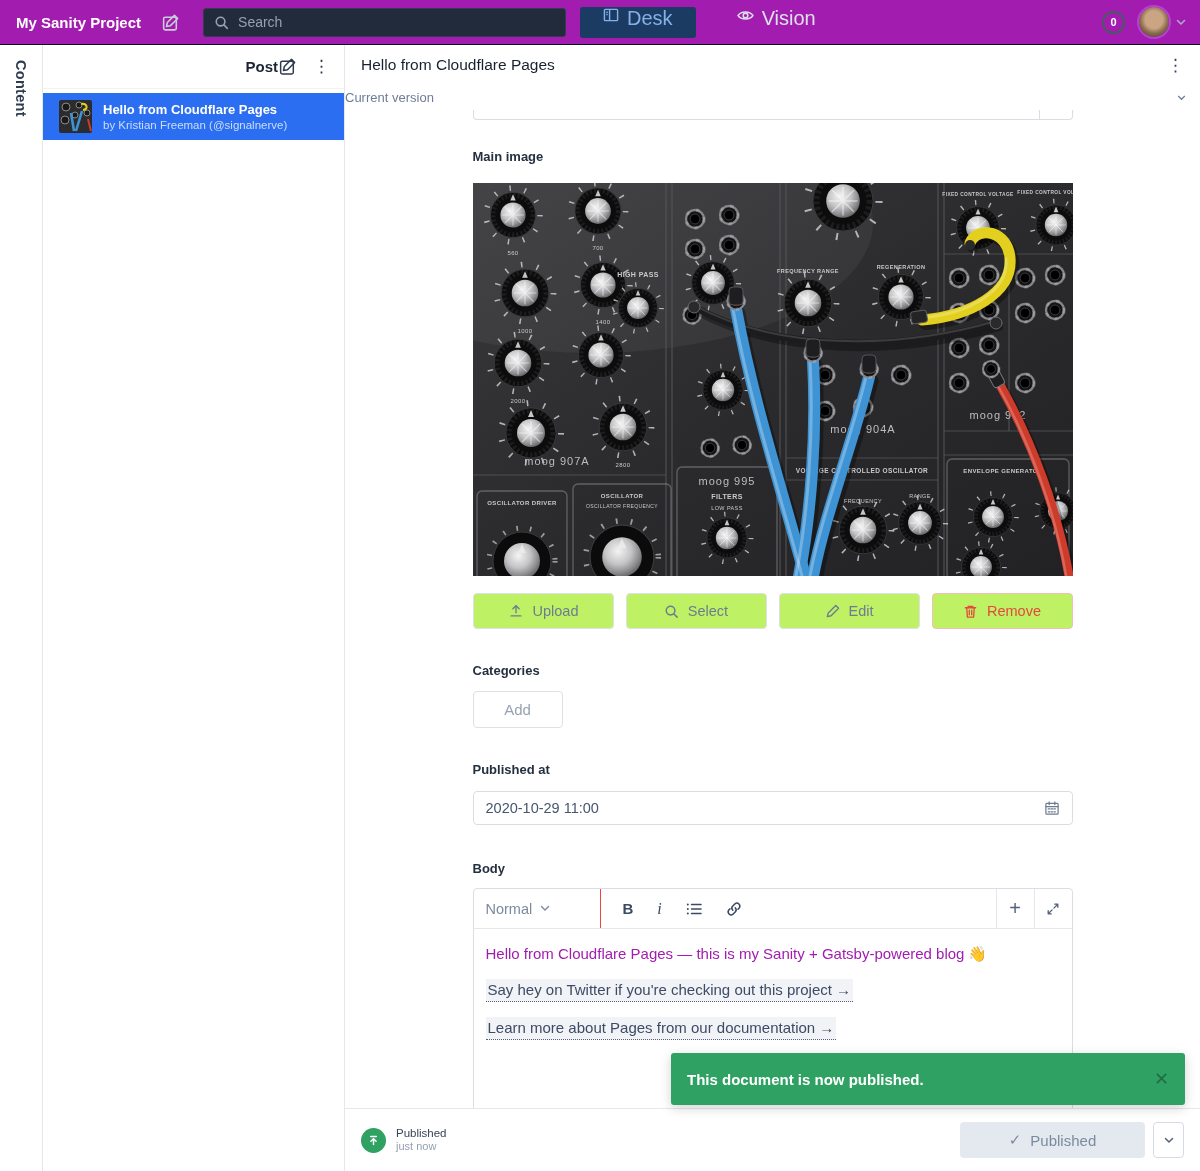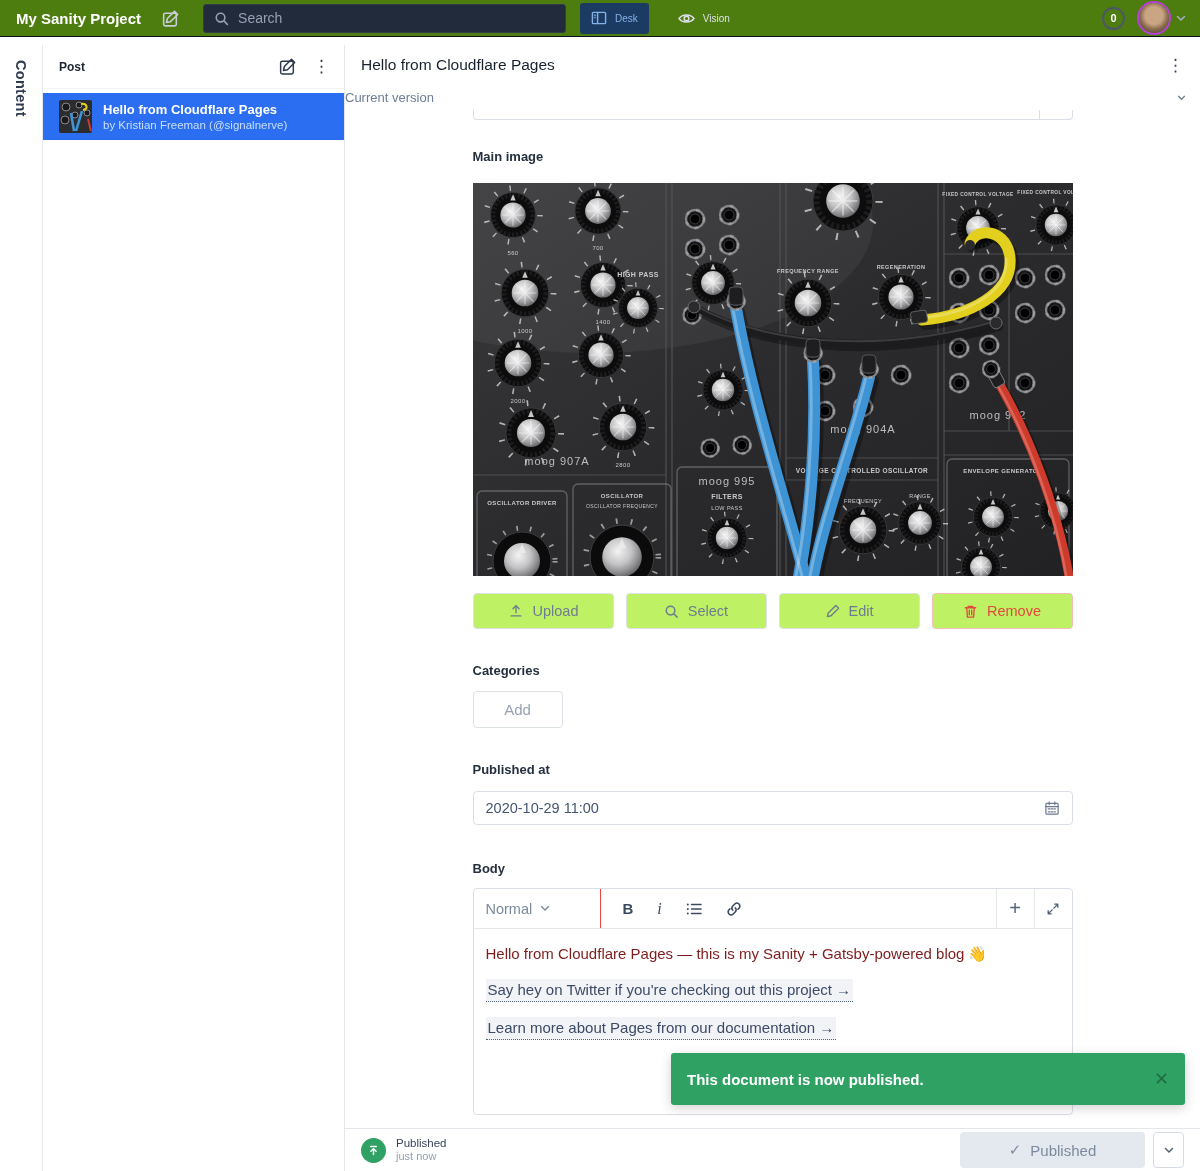--- a/index.html
+++ b/index.html
@@ -1,52 +1,52 @@
 <!DOCTYPE html>
 <html><head>
 <meta charset="utf-8">
 <style>
   * { box-sizing: border-box; margin: 0; padding: 0; }
   html,body { background:#f0f1f3; }
   body { font-family:"Liberation Sans", sans-serif; }
   .app { position:relative; width:1200px; height:1171px; background:#fff; overflow:hidden; }
 
   
-  .navbar { position:absolute; top:0; left:0; right:0; height:37px; background:#4d7c0f;
+  .navbar { position:absolute; top:0; left:0; right:0; height:45px; background:#a21caf;
     display:flex; align-items:center; padding:0 14px 0 16px; border-bottom:1px solid #0b111d; }
   .nav-title { color:#fff; font-size:15px; font-weight:bold; margin-right:12px; white-space:nowrap; }
   .nav-iconbtn { width:34px; height:30px; display:flex; align-items:center; justify-content:center;
     color:#c7cdd8; margin-right:16px; cursor:pointer; }
   .nav-search { width:363px; height:29px; background:#222b3c; border:1px solid #323c4f; border-radius:3px;
     display:flex; align-items:center; gap:9px; padding:0 10px; margin-right:14px; }
   .nav-search input { background:transparent; border:0; outline:0; color:#dfe3ea; font-size:14px; width:100%;
     font-family:"Liberation Sans", sans-serif; }
   .nav-search input::placeholder { color:#97a0b1; }
   .nav-search svg { color:#97a0b1; flex:none; }
-  .nav-tab { display:flex; align-items:center; gap:8px; height:31px; padding:0 11px; border-radius:3px;
-    font-size:10px; color:#dce1e9; cursor:pointer; }
+  .nav-tab { display:flex; align-items:flex-start; gap:8px; height:31px; padding:0 23px; border-radius:3px;
+    font-size:20px; color:#dce1e9; cursor:pointer; }
   .nav-tab.active { background:#1c3b63; color:#84b1e8; }
   .nav-tab + .nav-tab { margin-left:18px; }
   .nav-spacer { flex:1; }
   .nav-badge { width:23px; height:23px; border:2px solid #4d5767; border-radius:50%; color:#fff;
     font-size:11px; font-weight:bold; display:flex; align-items:center; justify-content:center; margin-right:14px; }
   .nav-avatar { width:30px; height:30px; border-radius:50%;
     background:radial-gradient(circle at 50% 42%, #caa584 0 38%, #8a6b4e 60%, #3a3026 100%);
     box-shadow:0 0 0 2px #b93fd9; margin-right:7px; cursor:pointer; }
   .nav-chev { color:#aab2c0; display:flex; }
 
   
   .rail { position:absolute; top:45px; left:0; bottom:0; width:43px; background:#fff; border-right:1px solid #e4e7ec; }
   .rail-label { writing-mode:vertical-rl; font-size:14.5px; font-weight:600; color:#303c50;
     display:block; margin:15px auto 0; letter-spacing:.3px; }
 
   
   .post-panel { position:absolute; top:45px; left:43px; bottom:0; width:302px; background:#fff; border-right:1px solid #e4e7ec; }
   .pp-header { height:44px; display:flex; align-items:center; padding:0 14px 0 16px; border-bottom:1px solid #f0f2f5; }
-  .pp-title { flex:1; font-size:12px; font-weight:600; color:#1b2534; }
+  .pp-title { flex:1; font-size:15px; font-weight:600; color:#1b2534;text-align:right; }
   .pp-icon { color:#2e3a4e; display:flex; align-items:center; cursor:pointer; }
   .pp-kebab { font-size:17px; color:#2e3a4e; margin-left:16px; cursor:pointer; line-height:1; }
   .pp-item { margin-top:4px; height:47px; background:#2b6ef2; display:flex; align-items:center; gap:11px;
     padding:0 12px 0 16px; cursor:pointer; }
   .pp-thumb { width:33px; height:33px; border-radius:2px; overflow:hidden; flex:none; }
   .pp-item-title { font-size:13px; font-weight:600; color:#fff; line-height:16px; white-space:nowrap; }
   .pp-item-sub { font-size:11.5px; color:#c9defc; line-height:14px; white-space:nowrap; }
 
   
   .doc { position:absolute; top:45px; left:345px; right:0; bottom:0; background:#fff; }
@@ -92,32 +92,32 @@
   .tb-select svg { color:#7c8a9e; }
   .tb-icons { display:flex; align-items:center; gap:24px; padding-left:22px; color:#3c4a61; }
   .tb-b { font-weight:bold; font-size:15px; cursor:pointer; }
   .tb-i { font-style:italic; font-family:"Liberation Serif", serif; font-size:16px; cursor:pointer; }
   .tb-ic { display:flex; align-items:center; cursor:pointer; }
   .tb-spacer { flex:1; }
   .tb-cell { width:38px; border-left:1px solid #e4e8ee; display:flex; align-items:center; justify-content:center;
     color:#55637a; cursor:pointer; }
   .tb-plus { font-size:20px; font-weight:300; color:#55637a; }
   .ed-body { padding:2px 12px; }
-  .ed-p { margin-top:12px; font-size:15px; color:#7f1d1d; line-height:21px; }
+  .ed-p { margin-top:12px; font-size:15px; color:#a21caf; line-height:21px; }
   .ed-link { display:inline-block; margin-top:15px; background:#f2f3f6; border-bottom:1px dotted #55637a;
     padding:1px 2px; font-size:15px; color:#3c4b66; line-height:20px; cursor:pointer; }
 
   
   .toast { position:absolute; right:15px; top:1008px; width:514px; height:52px; background:#2fa163; border-radius:3px;
     display:flex; align-items:center; padding:0 16px; box-shadow:0 3px 12px rgba(0,0,0,.18); z-index:5; }
   .toast-msg { color:#fff; font-size:15px; font-weight:600; }
   .toast-x { margin-left:auto; color:rgba(0,0,0,.32); font-size:18px; cursor:pointer; }
 
   
-  .foot { position:absolute; left:0; right:0; bottom:0; height:43px; background:#fff; border-top:1px solid #e4e7ec;
+  .foot { position:absolute; left:0; right:0; bottom:0; height:63px; background:#fff; border-top:1px solid #e4e7ec;
     display:flex; align-items:center; padding:0 16px; z-index:4; }
   .foot-dot { width:25px; height:25px; border-radius:50%; background:#2fa163; color:#fff;
     display:flex; align-items:center; justify-content:center; margin-right:10px; flex:none; }
   .foot-t1 { font-size:11.5px; color:#37445a; line-height:13px; }
   .foot-t2 { font-size:11px; color:#94a0b1; line-height:13px; }
   .foot-spacer { flex:1; }
   .pub-btn { width:185px; height:36px; background:#e4e9ef; border-radius:4px; color:#7b8a9e; font-size:15px;
     display:flex; align-items:center; justify-content:center; gap:9px; cursor:pointer; }
   .chev-btn { width:31px; height:36px; border:1px solid #d6dbe3; border-radius:4px; margin-left:8px;
     display:flex; align-items:center; justify-content:center; color:#55637a; cursor:pointer; background:#fff; }

